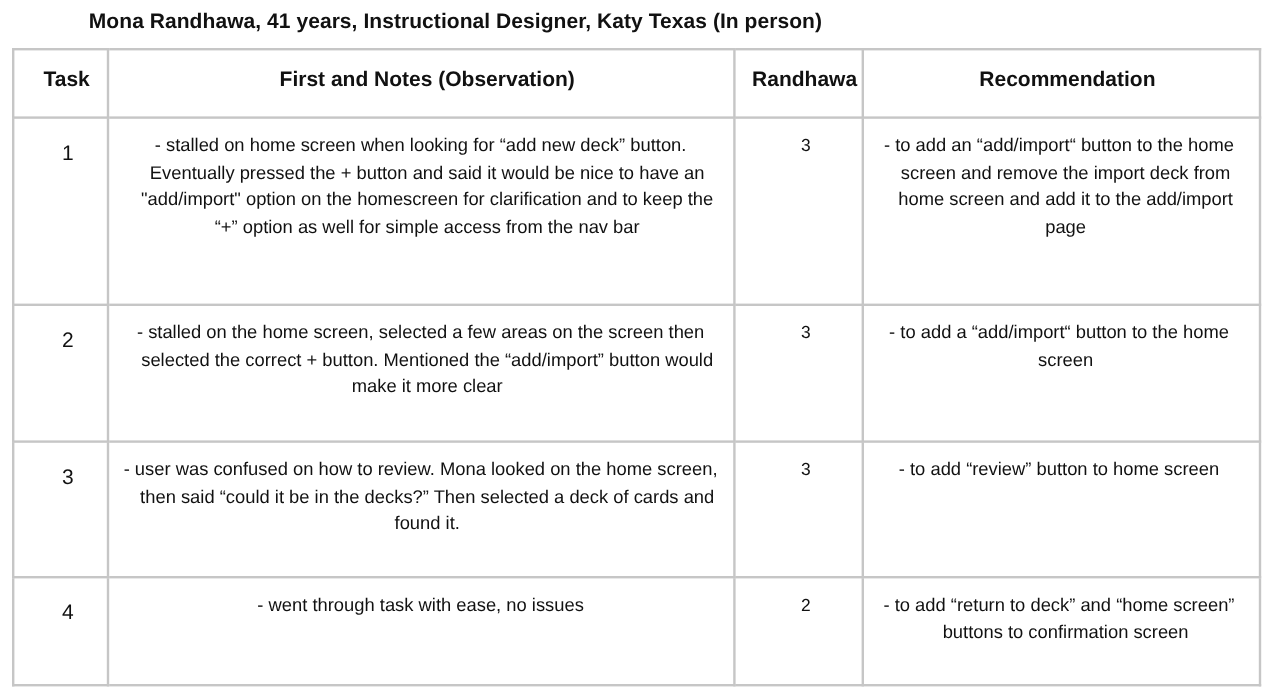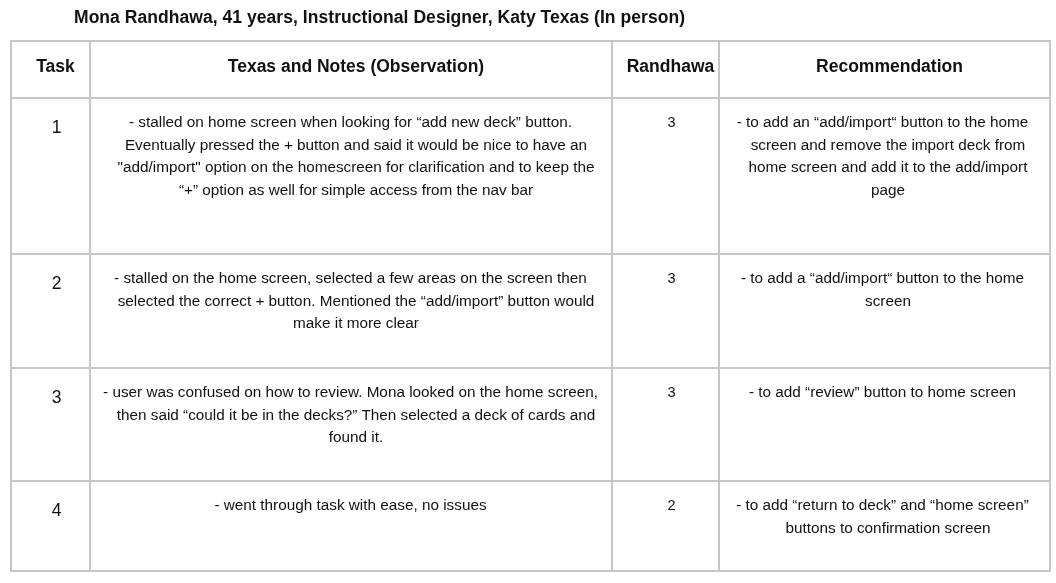--- a/index.html
+++ b/index.html
@@ -88,21 +88,21 @@
 <table class="usability">
   <colgroup>
     <col class="col-task">
     <col class="col-issues">
     <col class="col-severity">
     <col class="col-rec">
   </colgroup>
   <thead>
     <tr>
       <th>Task</th>
-      <th>Texas and Notes (Observation)</th>
+      <th>First and Notes (Observation)</th>
       <th>Randhawa</th>
       <th>Recommendation</th>
     </tr>
   </thead>
   <tbody>
     <tr class="row-1">
       <td class="task-cell">1</td>
       <td class="issues-cell">
         <div class="dash-text">- stalled on home screen when looking for “add new deck” button.  Eventually pressed the + button and said it would be nice to have an "add/import" option on the homescreen for clarification and to keep the “+” option as well for simple access from the nav bar</div>
       </td>

